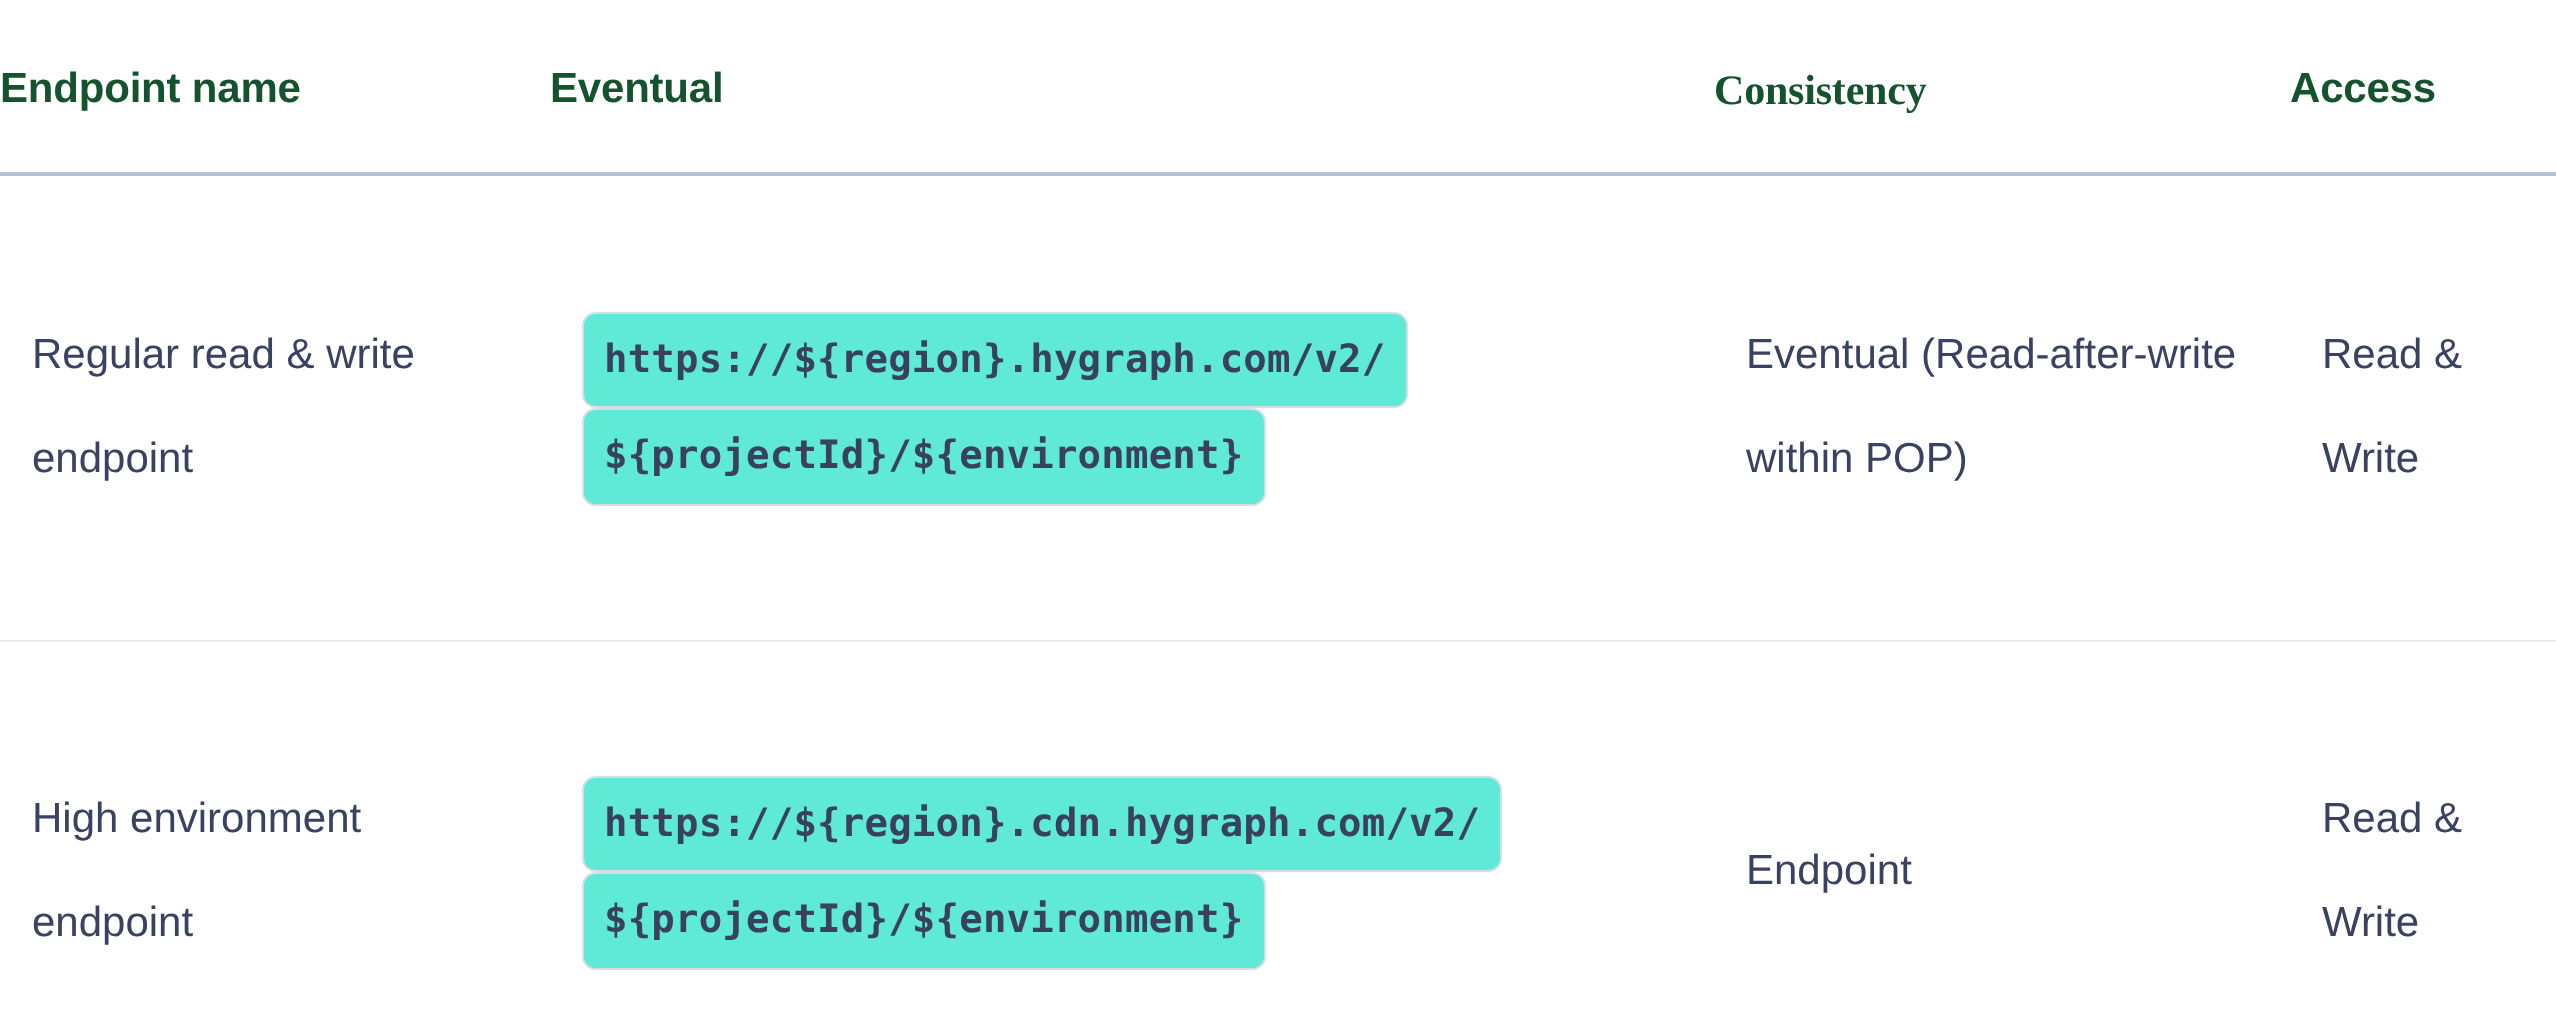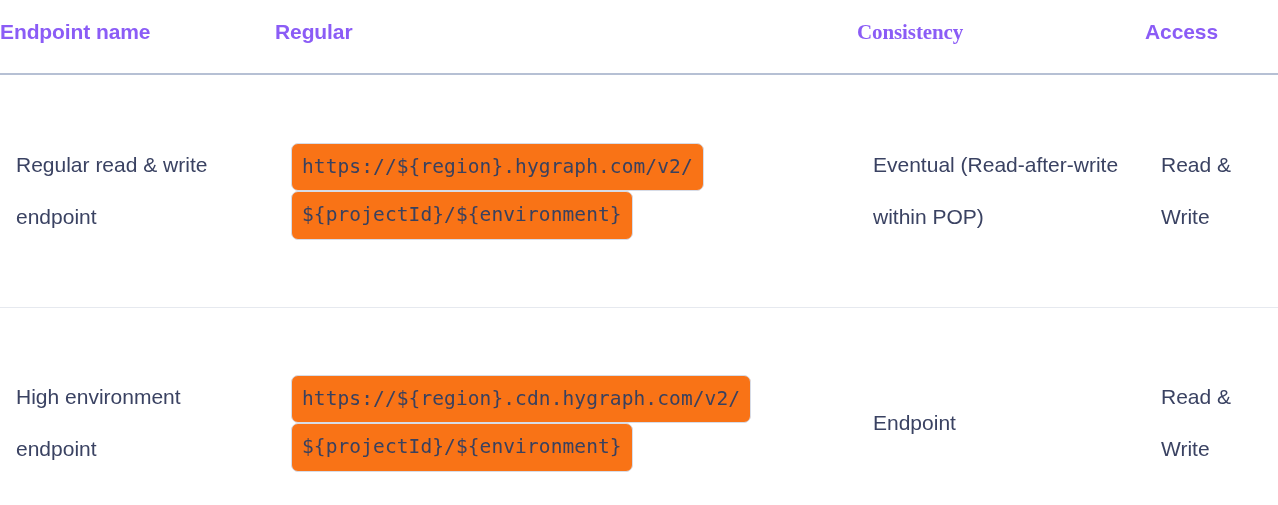--- a/index.html
+++ b/index.html
@@ -28,22 +28,22 @@
   col.c-cons   { width: 288px; }
   col.c-access { width: 133px; }
 
   
   .endpoint-table thead th {
     text-align: left;
     vertical-align: top;
     font-size: 21px;
     font-weight: bold;
     letter-spacing: -0.1px;
-    color: #8b5cf6;
-    padding: 20px 0 0 0;
+    color: #14532d;
+    padding: 33px 0 0 0;
     height: 53px;
     box-sizing: content-box;
     margin-left: 48px;
   }
   .endpoint-table thead tr {
     border-bottom: 2px solid #b6c0d4;
   }
   th.th-name   { padding-left: 14px; }
   th.th-endpt  { padding-left: 0; }
   th.th-cons   { padding-left: 0; font-family: Liberation Serif, serif; }
@@ -84,46 +84,47 @@
   .code-list {
     display: block;
     line-height: 0;
   }
   .code-chip {
     display: inline-block;
     font-family: "DejaVu Sans Mono", monospace;
     font-size: 19.5px;
     line-height: 1;
     color: #39415f;
-    background: #f97316;
+    background: #5eead4;
     border: 1px solid #d7dce7;
     border-radius: 7px;
     padding: 13px 10px 14px 10px;
     white-space: pre;
     letter-spacing: 0.1px;
+    font-weight: bold;
   }
 
   .wrap-text {
     display: inline;
   }
 </style>
 </head>
 <body>
 
 <table class="endpoint-table">
   <colgroup>
     <col class="c-name">
     <col class="c-endpt">
     <col class="c-cons">
     <col class="c-access">
   </colgroup>
   <thead>
     <tr>
       <th class="th-name">Endpoint name</th>
-      <th class="th-endpt">Regular</th>
+      <th class="th-endpt">Eventual</th>
       <th class="th-cons">Consistency</th>
       <th class="th-access">Access</th>
     </tr>
   </thead>
   <tbody>
 
     <tr class="row-0">
       <td class="cell-name">
         <span class="wrap-text">Regular read &amp; write endpoint</span>
       </td>

